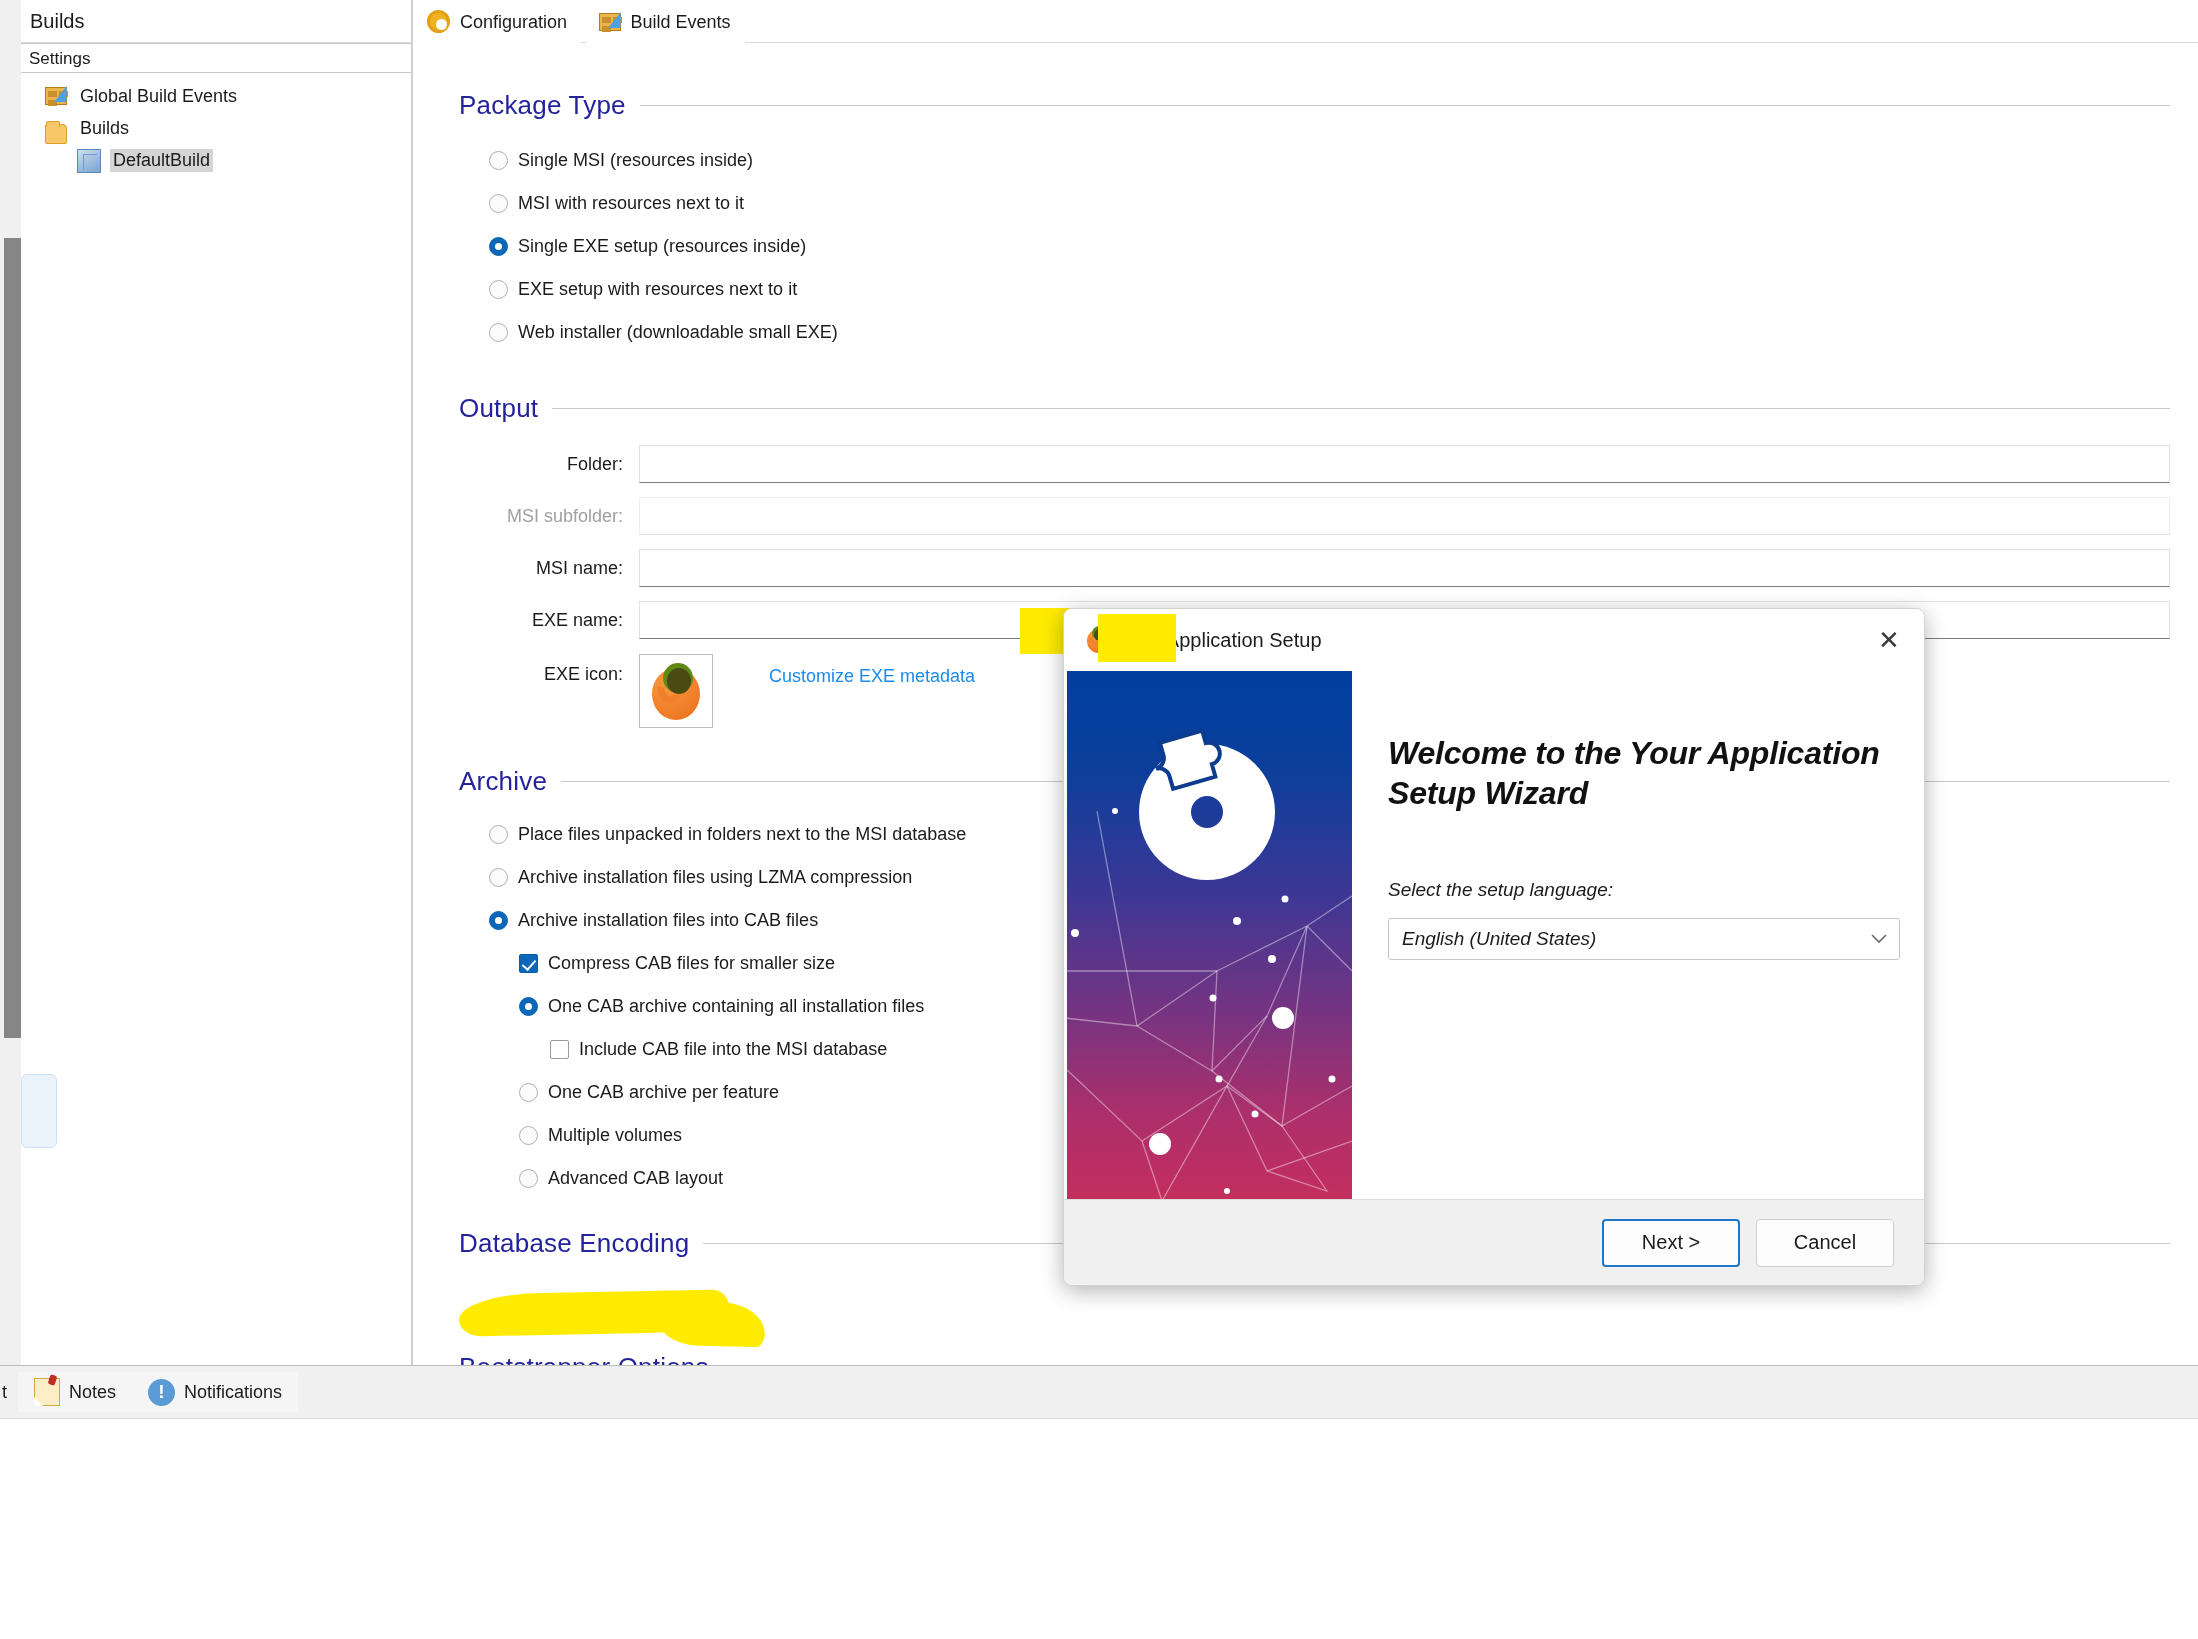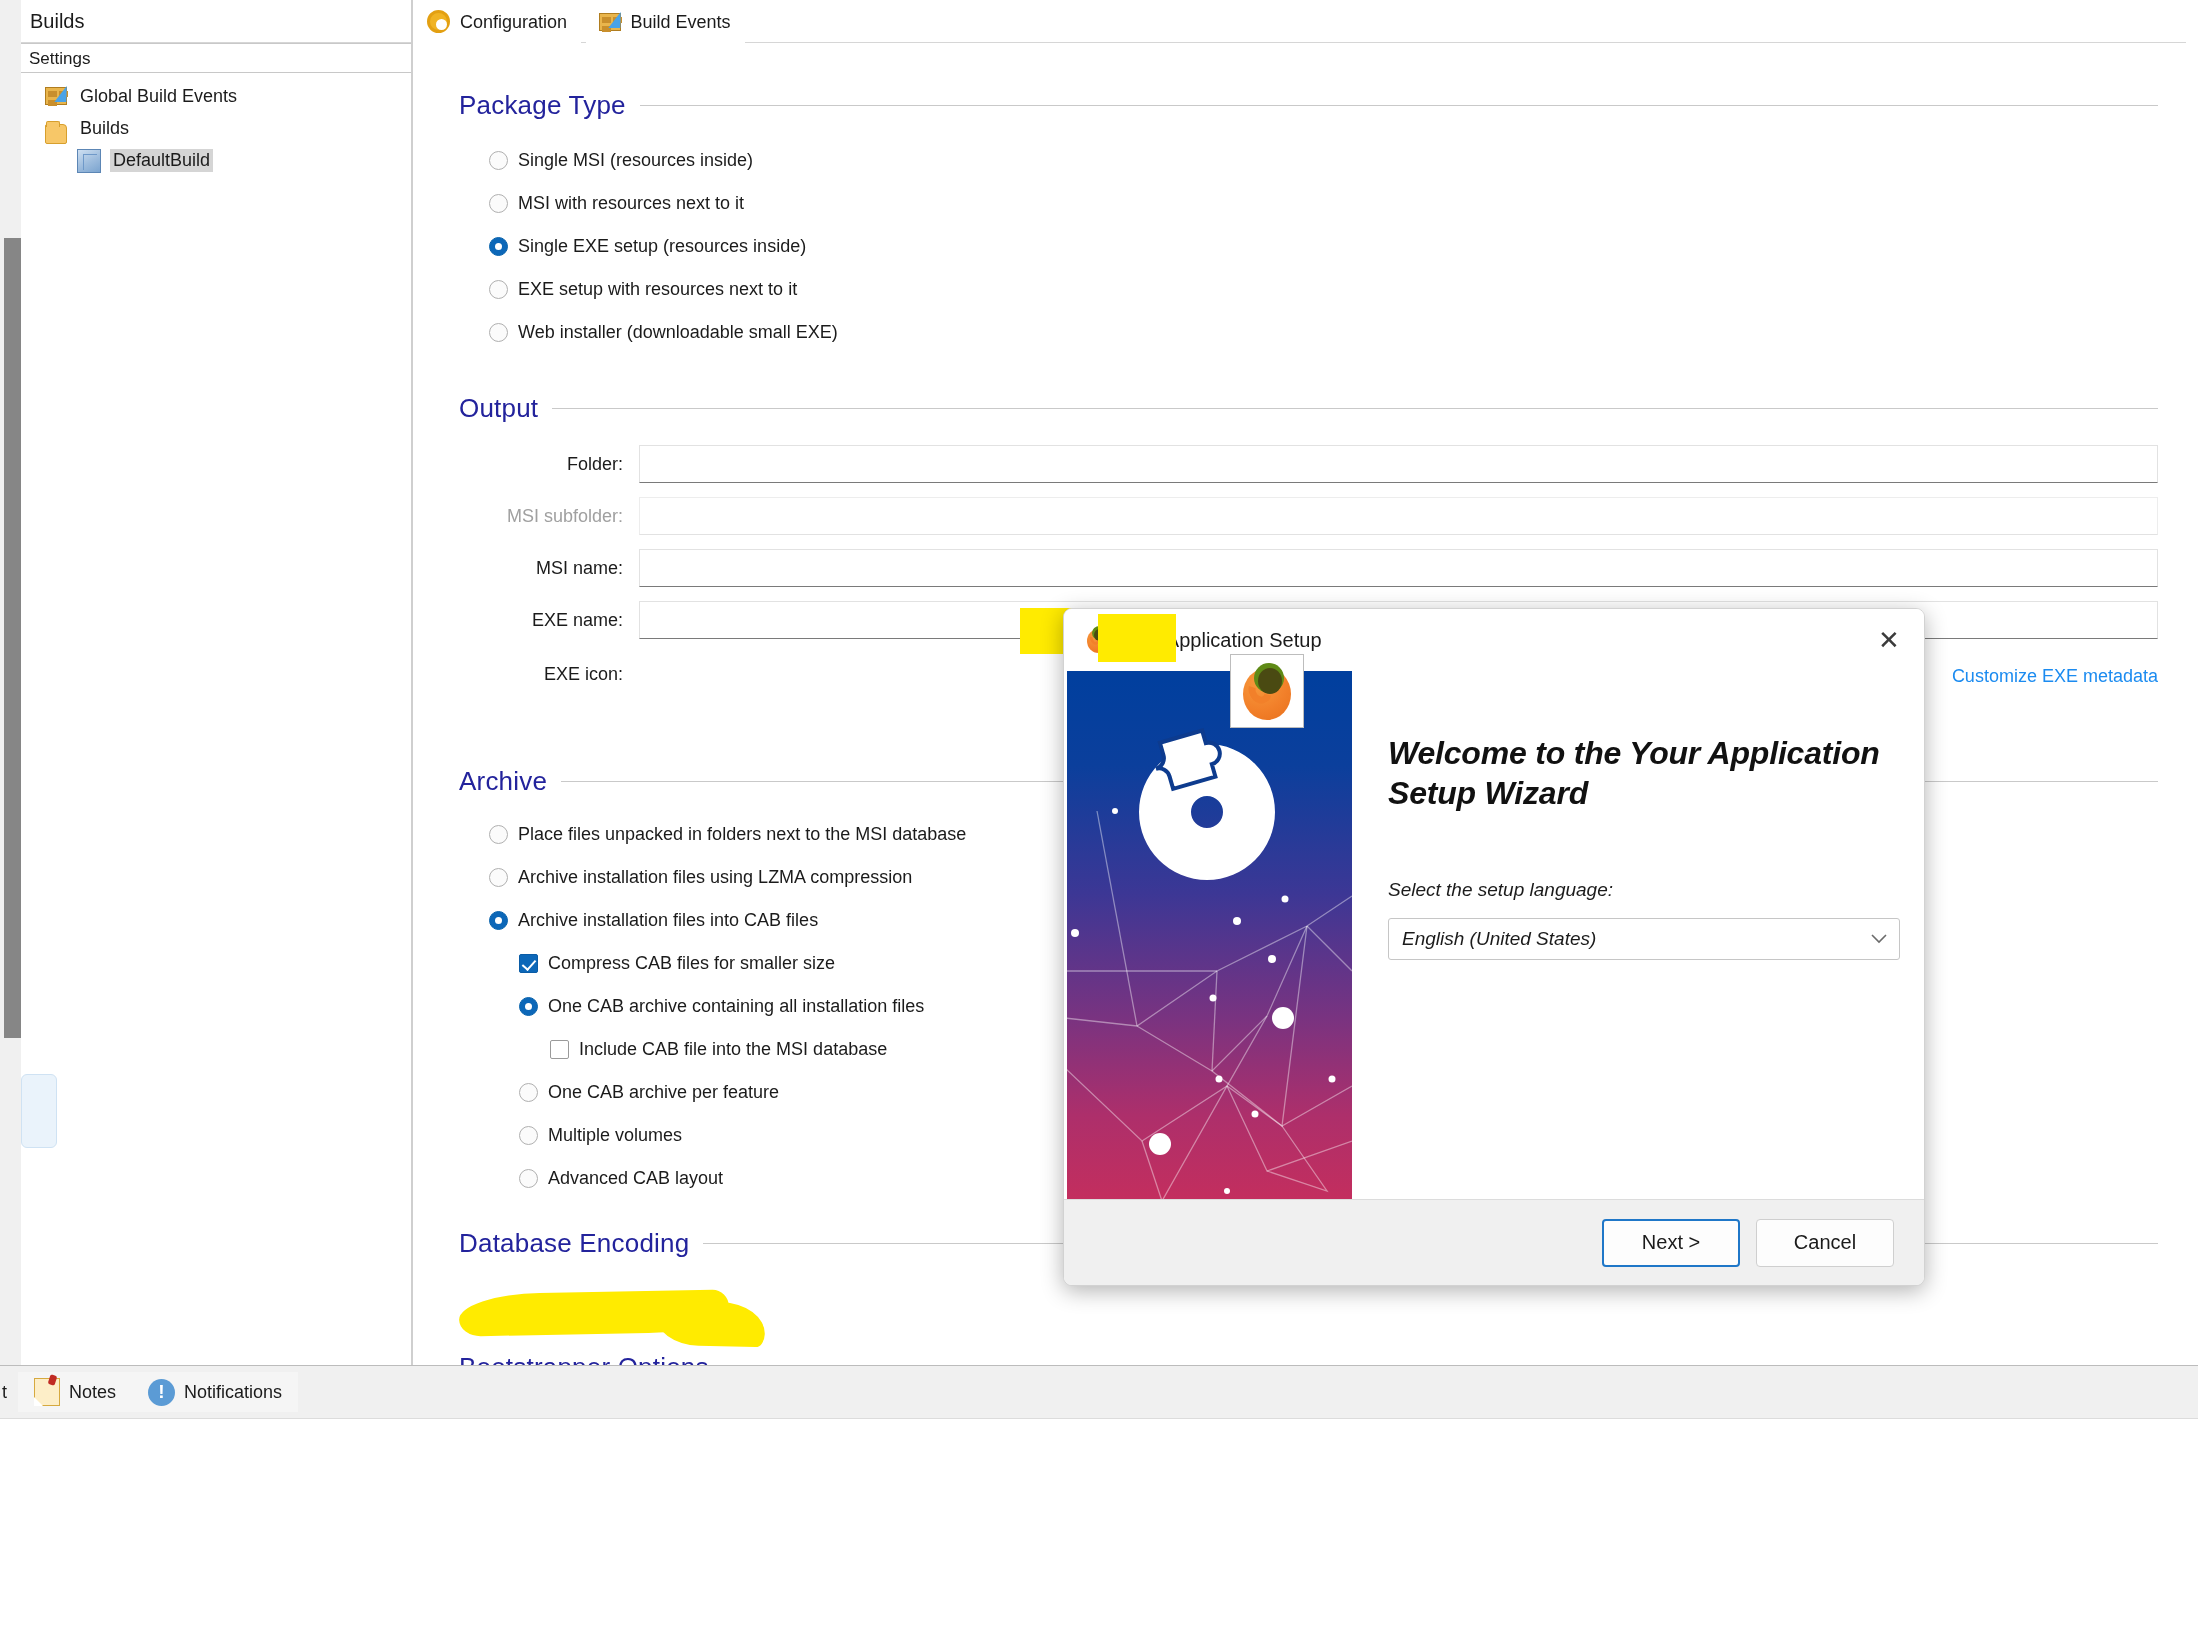--- a/index.html
+++ b/index.html
@@ -66,21 +66,21 @@
     border-left:9px solid transparent; border-right:3px solid transparent;
     border-bottom:16px solid #4aa3e8; transform: skewX(-12deg);
   }
   .ico-folder { background:#f7c768; border:1px solid #d79f2d; border-radius:2px 4px 2px 2px; height:20px; margin-top:2px;}
   .ico-folder::before{ content:""; position:absolute; left:0; top:-4px; width:12px; height:5px; background:#f7c768; border:1px solid #d79f2d; border-bottom:none; border-radius:2px 2px 0 0;}
   .ico-cube { width:24px; height:24px; background: linear-gradient(150deg,#cfe0f2 0%, #9dbcdd 55%, #7ba4cf 100%); border:1px solid #5c86b5; }
   .ico-cube::before{content:"";position:absolute;left:5px;top:4px;width:1px;height:16px;background:#6f99c9;}
   .ico-cube::after{content:"";position:absolute;left:5px;top:4px;width:14px;height:1px;background:#6f99c9;}
 
   
-  .right-area { position: absolute; left: 394px; top: 0; right: 12px; height: 1380px; background:#ffffff; }
+  .right-area { position: absolute; left: 394px; top: 0; right: 0; height: 1380px; background:#ffffff; }
 
   .tabstrip { position: relative; height: 43px; border-bottom: 1px solid #d6d6d6; background:#ffffff; }
   .tab {
     display: inline-flex; align-items: center; height: 42px;
     padding: 0 14px 0 12px; font-size: 18px; color: #1b1b1b;
     position: relative; top: 1px; background:#ffffff;
   }
   .tab .tab-ico { width:25px; height:25px; margin-right:8px; position:relative; flex:0 0 auto;}
   .ico-gear {
     width:23px;height:23px;border-radius:50%;
@@ -118,21 +118,21 @@
   .cbox {
     width:19px;height:19px;border:1px solid #9a9a9a;background:#ffffff;
     margin-right:10px; flex:0 0 auto; position:relative; border-radius:2px;
   }
   .cbox.on { background:#0c67b8; border-color:#0a5ca6; }
   .cbox.on::after{
     content:""; position:absolute; left:5px; top:2px; width:6px; height:11px;
     border:solid #ffffff; border-width:0 2px 2px 0; transform: rotate(42deg);
   }
 
-  .field-row { display:flex; align-items:center; height:52px;justify-content:space-between; }
+  .field-row { display:flex; align-items:center; height:52px; }
   .field-label { width:180px; text-align:right; padding-right:16px; font-size:18px; color:#1b1b1b; flex:0 0 auto; }
   .field-label.dim { color:#a0a0a0; }
   .field-input {
     flex:1; height:38px; background:#ffffff;
     border:1px solid #e2e2e2; border-bottom:1px solid #7a7a7a;
   }
   .field-input.dim { border:1px solid #ededed; border-bottom:1px solid #e2e2e2; }
 
   .icon-box {
     width:74px;height:74px;border:1px solid #bdbdbd;background:#ffffff;

